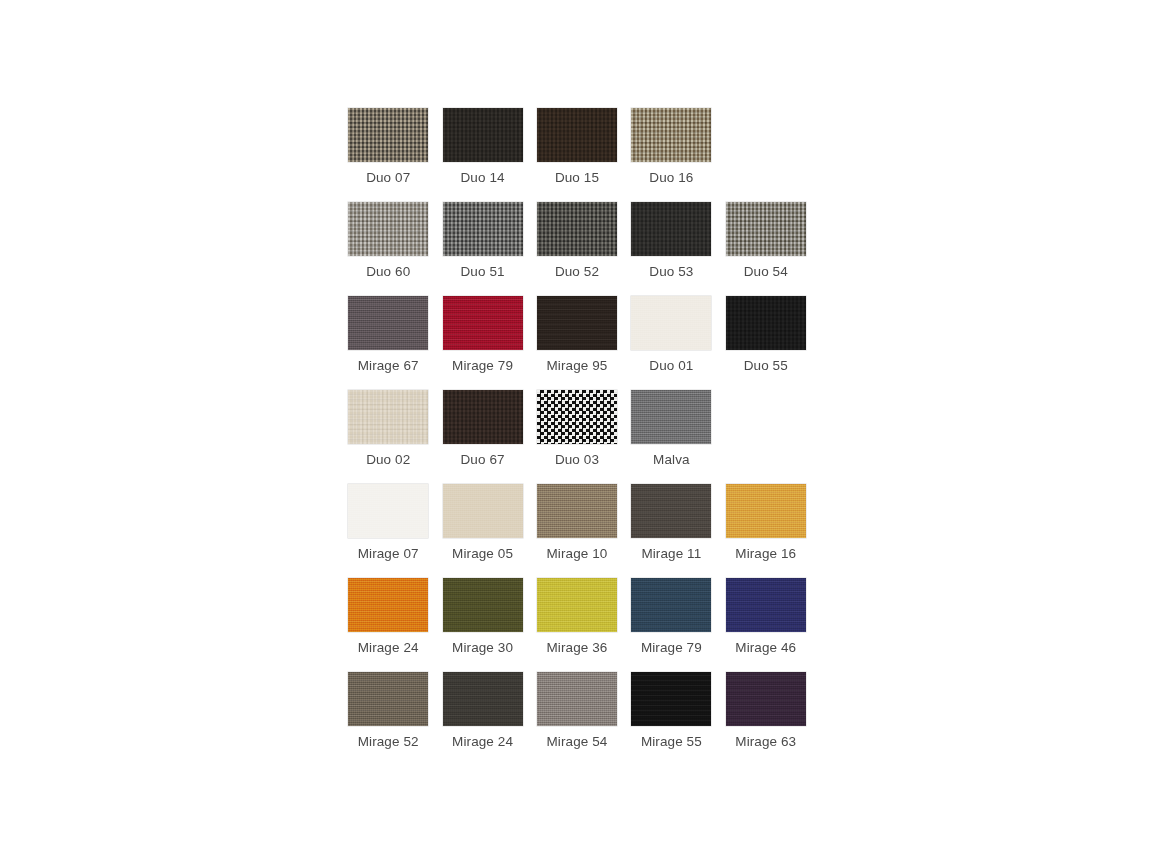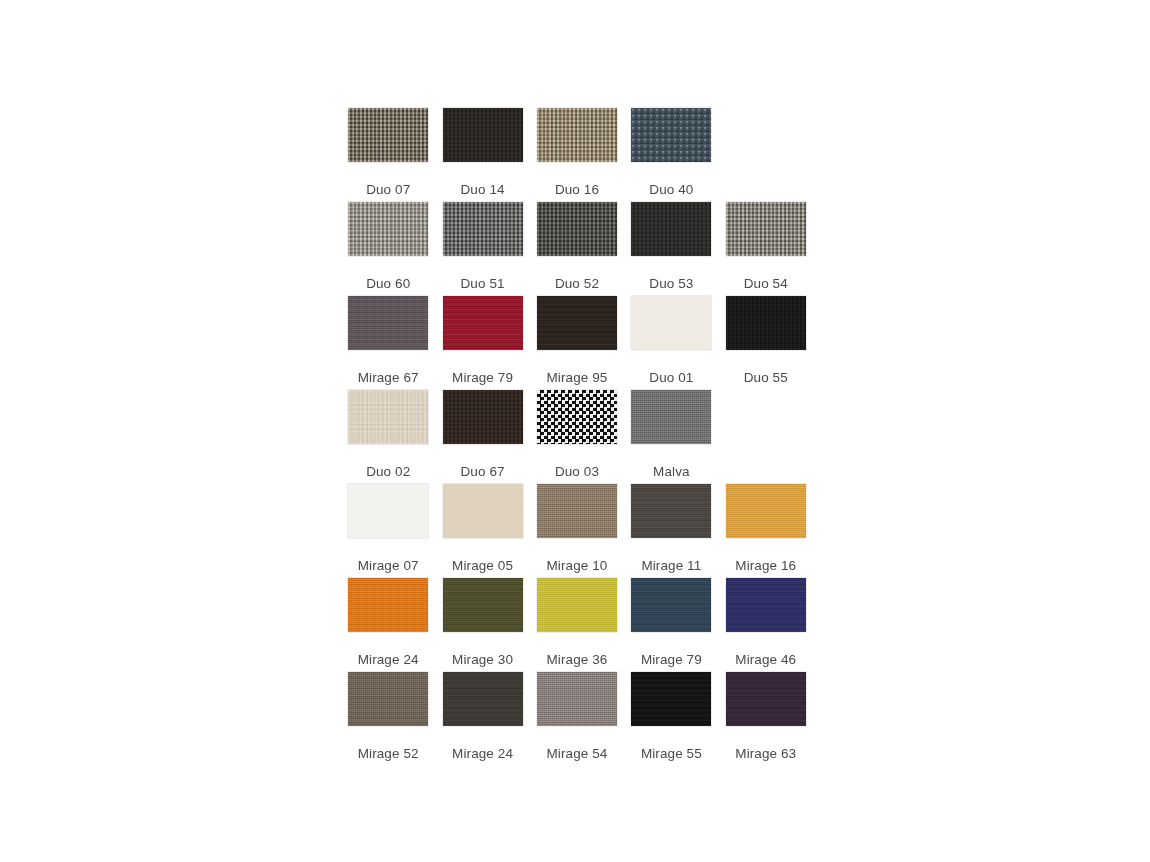--- a/index.html
+++ b/index.html
@@ -194,21 +194,21 @@
 
   
   .weave-soft::before { opacity: 0.38; }
   .weave-soft::after  { opacity: 0.32; }
 
   
   .weave-dark::before { opacity: 0.55; }
   .weave-dark::after  { opacity: 0.45; }
 
   .swatch-label {
-    margin-top: 20px;
+    margin-top: 8px;
     font-size: 13.5px;
     line-height: 16px;
     color: #4a4a4a;
     letter-spacing: 0.1px;
     white-space: nowrap;
     text-align: center;
   }
 </style>
 </head>
 <body>
@@ -218,27 +218,27 @@
       <div class="swatch-row">
         <div class="swatch-cell">
           <div class="swatch-tile weave-coarse" title="Duo 07" style="background-color: rgb(126, 118, 104);"></div>
           <div class="swatch-label">Duo 07</div>
         </div>
         <div class="swatch-cell">
           <div class="swatch-tile weave-coarse weave-dark" title="Duo 14" style="background-color: rgb(43, 40, 36);"></div>
           <div class="swatch-label">Duo 14</div>
         </div>
         <div class="swatch-cell">
+          <div class="swatch-tile weave-coarse weave-dark" title="Duo 15" style="background-color: rgb(51, 40, 31);"></div>
+          <div class="swatch-label">Duo 15</div>
+        </div>
+        <div class="swatch-cell">
           <div class="swatch-tile weave-coarse" title="Duo 16" style="background-color: rgb(154, 142, 118);"></div>
           <div class="swatch-label">Duo 16</div>
         </div>
-        <div class="swatch-cell">
-          <div class="swatch-tile weave-dot weave-dark" title="Duo 40" style="background-color: rgb(62, 78, 89);"></div>
-          <div class="swatch-label">Duo 40</div>
-        </div>
       </div>
       <div class="swatch-row">
         <div class="swatch-cell">
           <div class="swatch-tile weave-coarse" title="Duo 50" style="background-color: rgb(158, 154, 146);"></div>
           <div class="swatch-label">Duo 60</div>
         </div>
         <div class="swatch-cell">
           <div class="swatch-tile weave-coarse" title="Duo 51" style="background-color: rgb(110, 110, 108);"></div>
           <div class="swatch-label">Duo 51</div>
         </div>

